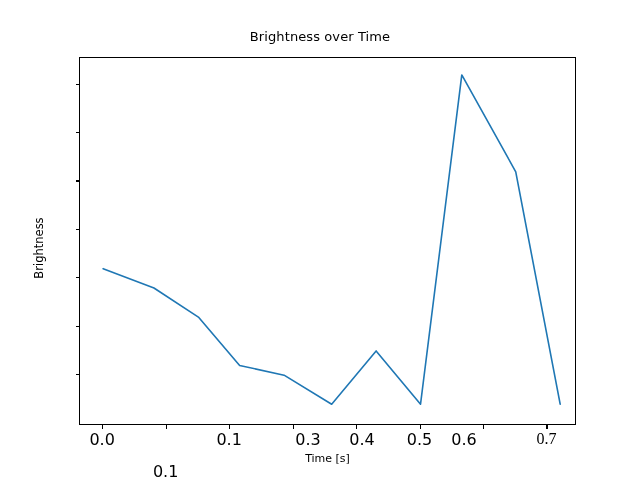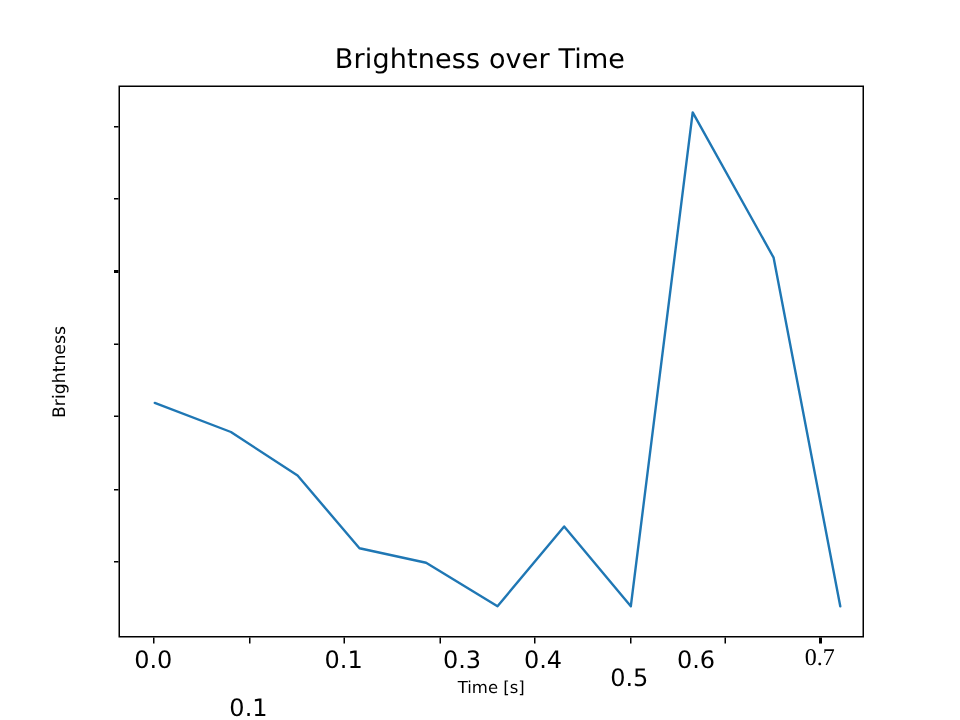--- a/index.html
+++ b/index.html
@@ -18,21 +18,21 @@
     width: 640px;
     height: 480px;
     background: #ffffff;
   }
   #chart-title {
     position: absolute;
     left: 0;
     top: 29px;
     width: 640px;
     text-align: center;
-    font-size: 18px;
+    font-size: 13px;
     color: #000000;
     letter-spacing: 0.1px;
   }
   #plot-area {
     position: absolute;
     left: 79px;
     top: 57px;
     width: 497px;
     height: 368px;
     border: 1.1px solid #000000;
@@ -116,21 +116,21 @@
       <div class="xtick" style="left: 102.168px;">0.0</div>
       <div class="xtick-mark" style="left: 102.168px;"></div>
       <div class="xtick" style="left: 165.642px; margin-top: 32px;">0.1</div>
       <div class="xtick-mark" style="left: 165.642px;"></div>
       <div class="xtick" style="left: 229.116px;">0.1</div>
       <div class="xtick-mark" style="left: 229.116px;"></div>
       <div class="xtick" style="left: 308px;">0.3</div>
       <div class="xtick-mark" style="left: 292.589px;"></div>
       <div class="xtick" style="left: 362px;">0.4</div>
       <div class="xtick-mark" style="left: 356.063px;"></div>
-      <div class="xtick" style="left: 419.537px; margin-top: 12px;">0.5</div>
+      <div class="xtick" style="left: 419.537px;">0.5</div>
       <div class="xtick-mark" style="left: 419.537px;"></div>
       <div class="xtick" style="left: 464px;">0.6</div>
       <div class="xtick-mark" style="left: 483.011px;"></div>
       <div class="xtick" style="left: 546.485px; font-family: Liberation Serif, serif;">0.7</div>
       <div class="xtick-mark" style="left: 546.485px;"></div>
     </div>
 
   <div id="xlabel">Time [s]</div>
 
 </div>

